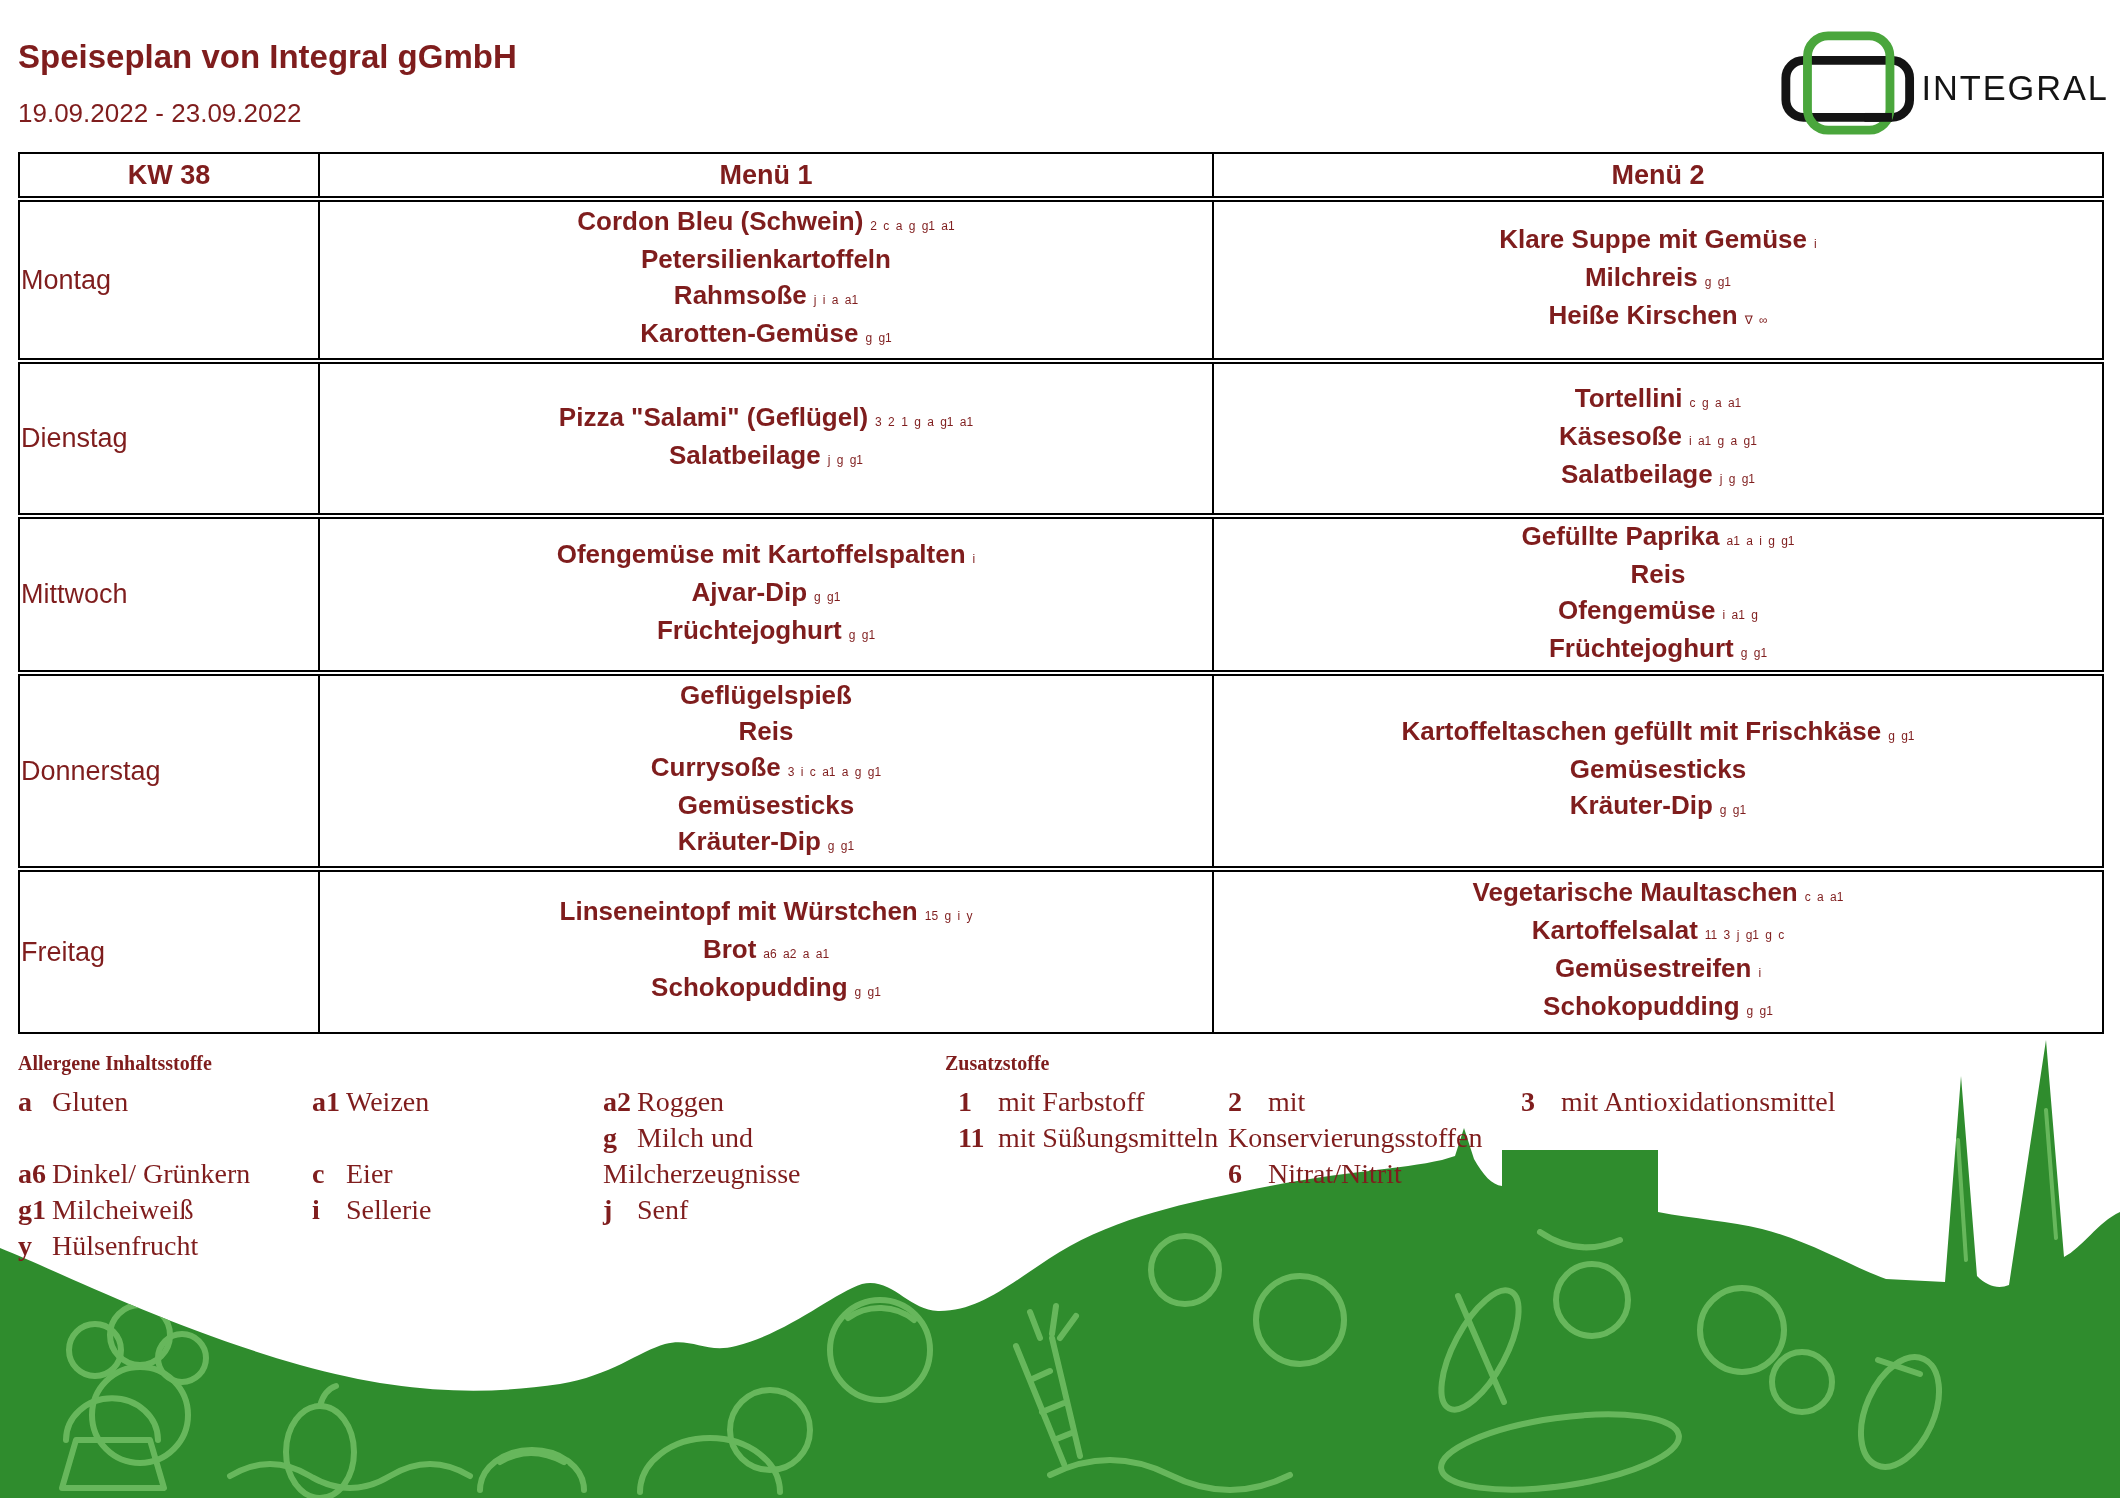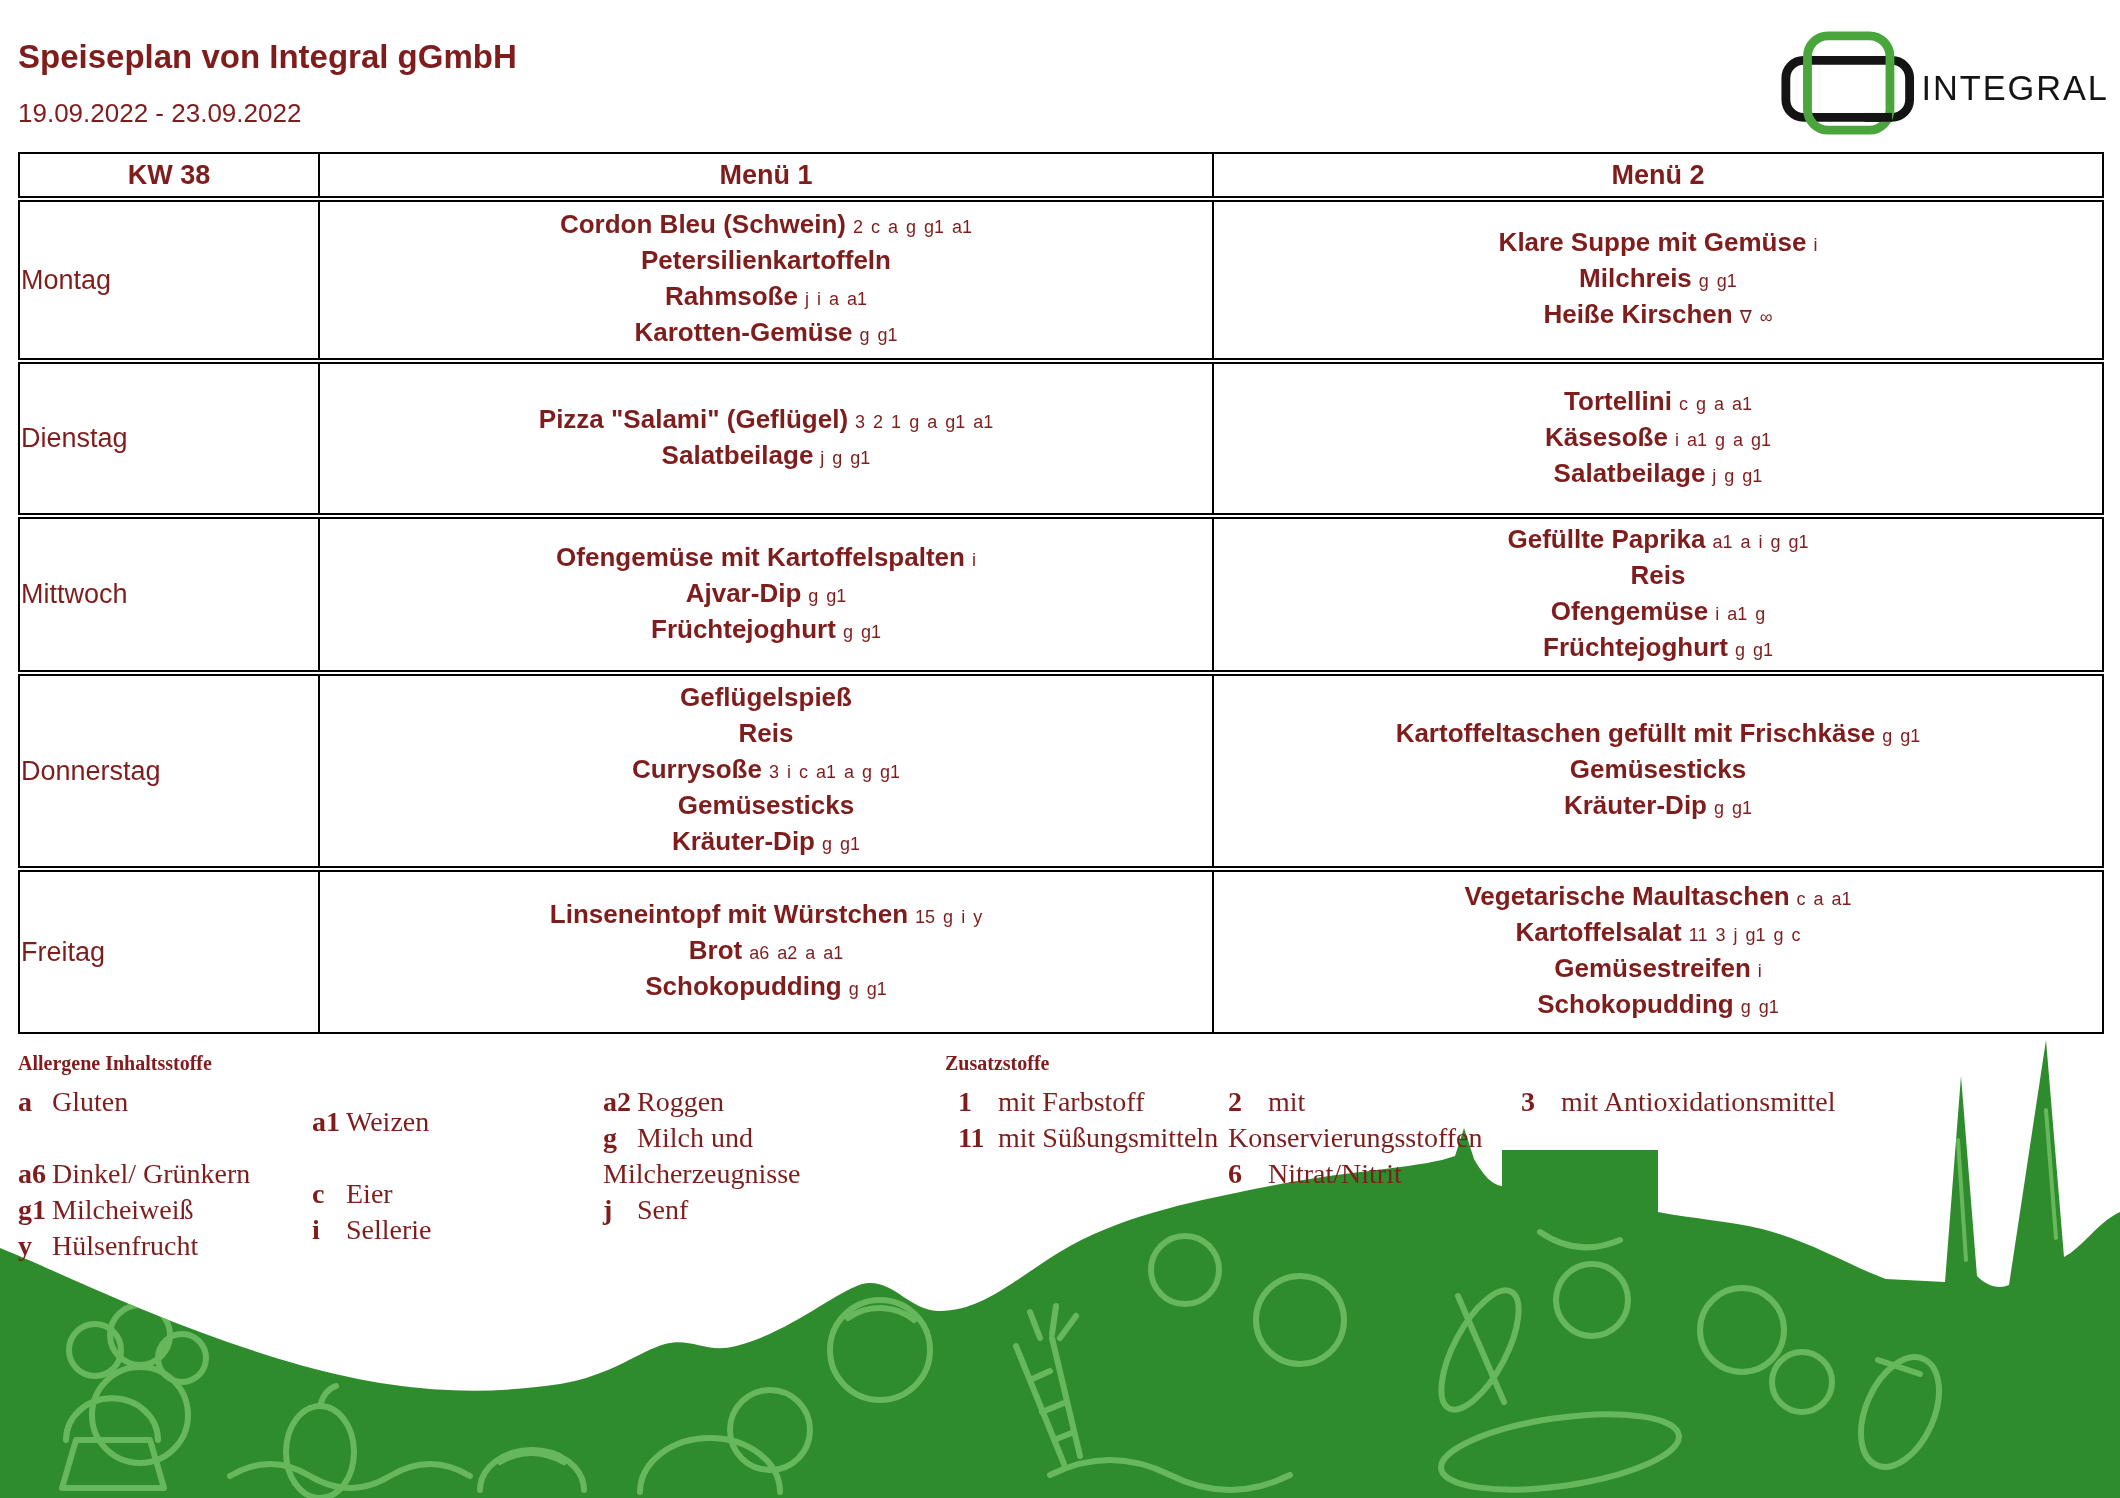--- a/index.html
+++ b/index.html
@@ -23,32 +23,32 @@
   table.menu thead th{font-size:27px;font-weight:bold;text-align:center;vertical-align:middle;}
   table.menu tbody tr:nth-child(1){height:162px;}
   table.menu tbody tr:nth-child(2){height:155px;}
   table.menu tbody tr:nth-child(3){height:157px;}
   table.menu tbody tr:nth-child(4){height:196px;}
   table.menu tbody tr:nth-child(5){height:164px;}
   td.day{font-size:27px;vertical-align:middle;border-radius:7px;}
   td.menucell{text-align:center;vertical-align:middle;padding:0;}
   .dish{line-height:33px;white-space:nowrap;}
   .dish-name{font-weight:bold;font-size:26px;}
-  .dish-codes{font-size:18px;margin-left:7px;word-spacing:3px;text-align:right;}
+  .dish-codes{font-size:12px;margin-left:7px;word-spacing:3px;text-align:right;}
 
   
   .legend{position:absolute;z-index:2;font-family:Liberation Serif, serif;}
   .legend-title{font-size:20px;font-weight:bold;line-height:30px;}
   .legend-cols{position:relative;}
   .legend-col{position:absolute;top:6px;}
   .legend-item{font-size:28px;line-height:36px;}
   .legend-code{font-weight:bold;display:inline-block;min-width:34px;}
   .allergens{left:18px;top:1048px;width:860px;height:230px;}
   .acol0{left:0;width:275px;}
-  .acol1{left:294px;width:275px;margin-top:20px;}
+  .acol1{left:294px;width:275px;}
   .acol2{left:585px;width:210px;}
   .acol0 .legend-item:nth-child(2),.acol1 .legend-item:nth-child(2){margin-top:36px;}
   .additives{left:945px;top:1048px;width:1100px;height:120px;}
   .zcol0{left:13px;width:280px;}
   .zcol1{left:283px;width:290px;}
   .zcol2{left:576px;width:330px;}
   .additives .legend-code{min-width:40px;}
 
   
   .footer-art{position:absolute;left:0;top:1020px;width:2120px;height:478px;z-index:1;}

